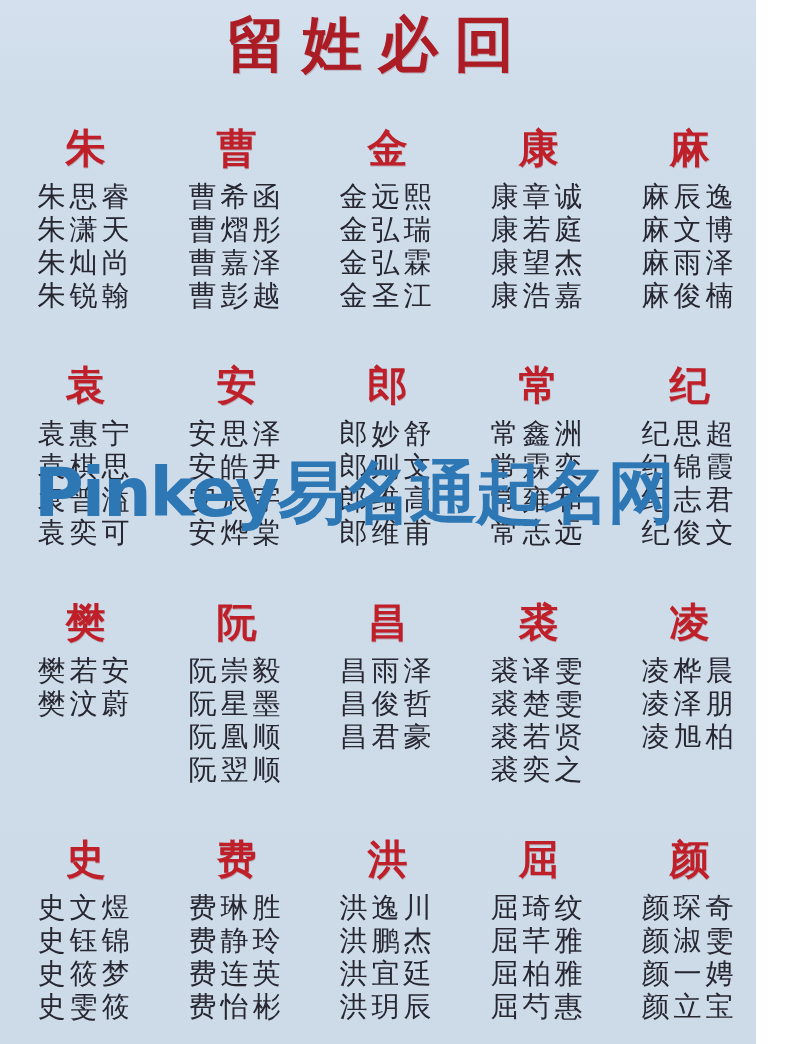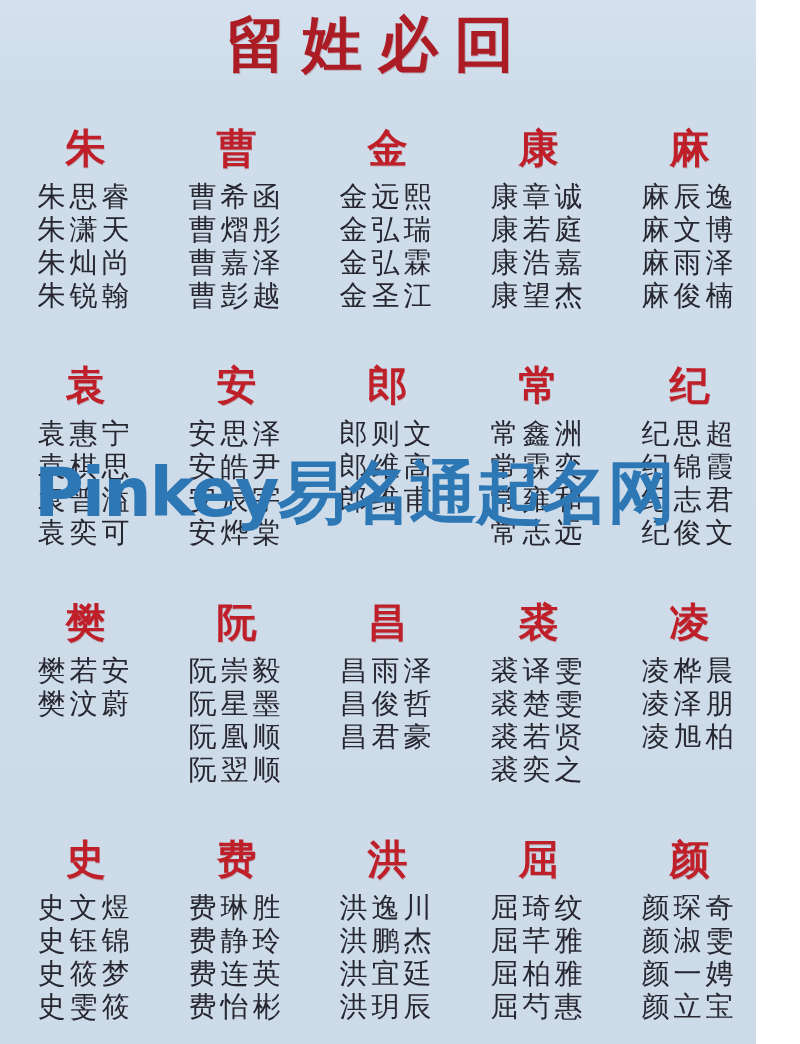--- a/index.html
+++ b/index.html
@@ -107,22 +107,22 @@
           <div class="surname">金</div>
           <div class="name">金远熙</div>
           <div class="name">金弘瑞</div>
           <div class="name">金弘霖</div>
           <div class="name">金圣江</div>
         </div>
         <div class="group">
           <div class="surname">康</div>
           <div class="name">康章诚</div>
           <div class="name">康若庭</div>
+          <div class="name">康望杰</div>
           <div class="name">康浩嘉</div>
-          <div class="name">康望杰</div>
         </div>
         <div class="group">
           <div class="surname">麻</div>
           <div class="name">麻辰逸</div>
           <div class="name">麻文博</div>
           <div class="name">麻雨泽</div>
           <div class="name">麻俊楠</div>
         </div>
       </section>
       <section class="group-row">
@@ -135,20 +135,21 @@
         </div>
         <div class="group">
           <div class="surname">安</div>
           <div class="name">安思泽</div>
           <div class="name">安皓尹</div>
           <div class="name">安辰宇</div>
           <div class="name">安烨棠</div>
         </div>
         <div class="group">
           <div class="surname">郎</div>
+          <div class="name">郎妙舒</div>
           <div class="name">郎则文</div>
           <div class="name">郎维高</div>
           <div class="name">郎维甫</div>
         </div>
         <div class="group">
           <div class="surname">常</div>
           <div class="name">常鑫洲</div>
           <div class="name">常霖奕</div>
           <div class="name">常雍和</div>
           <div class="name">常志远</div>

